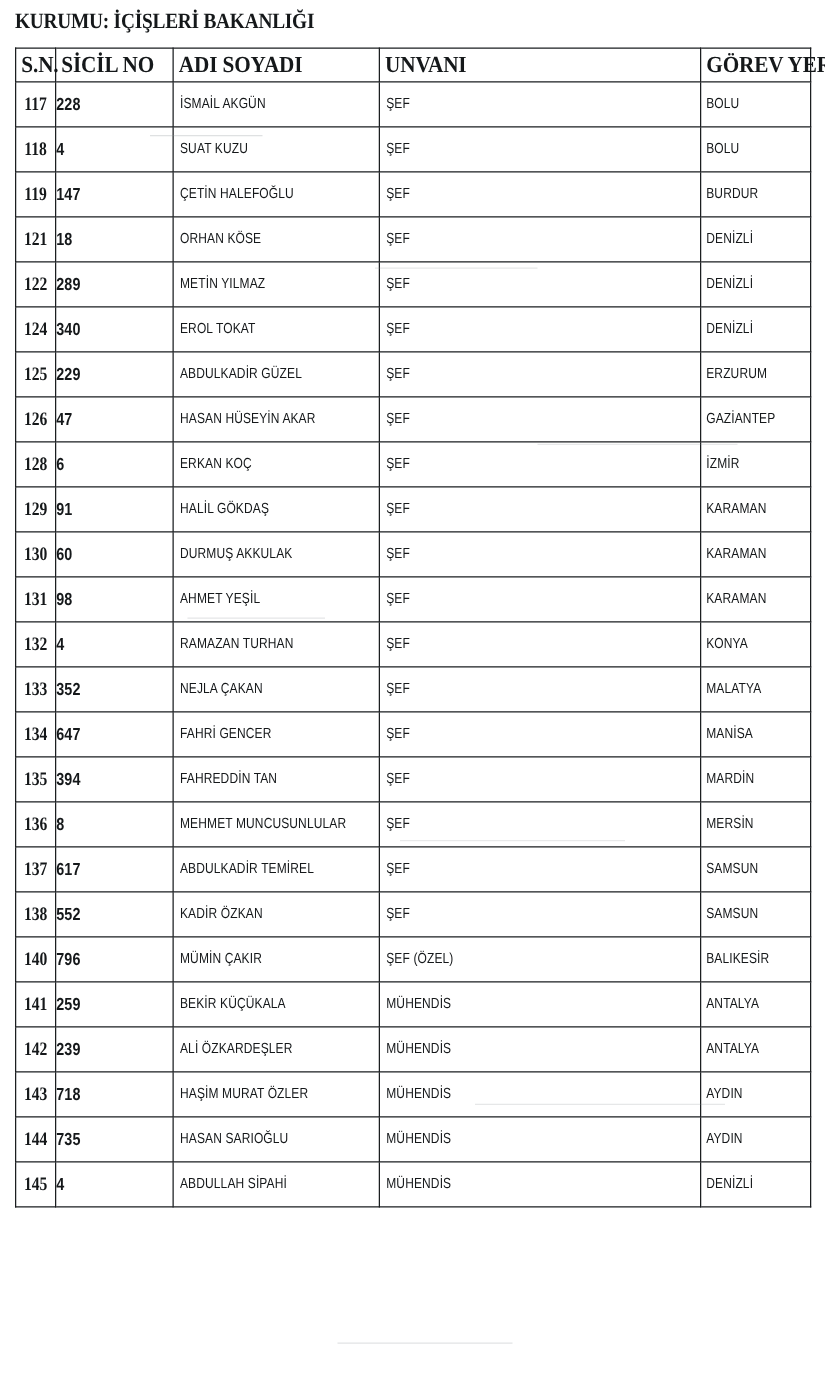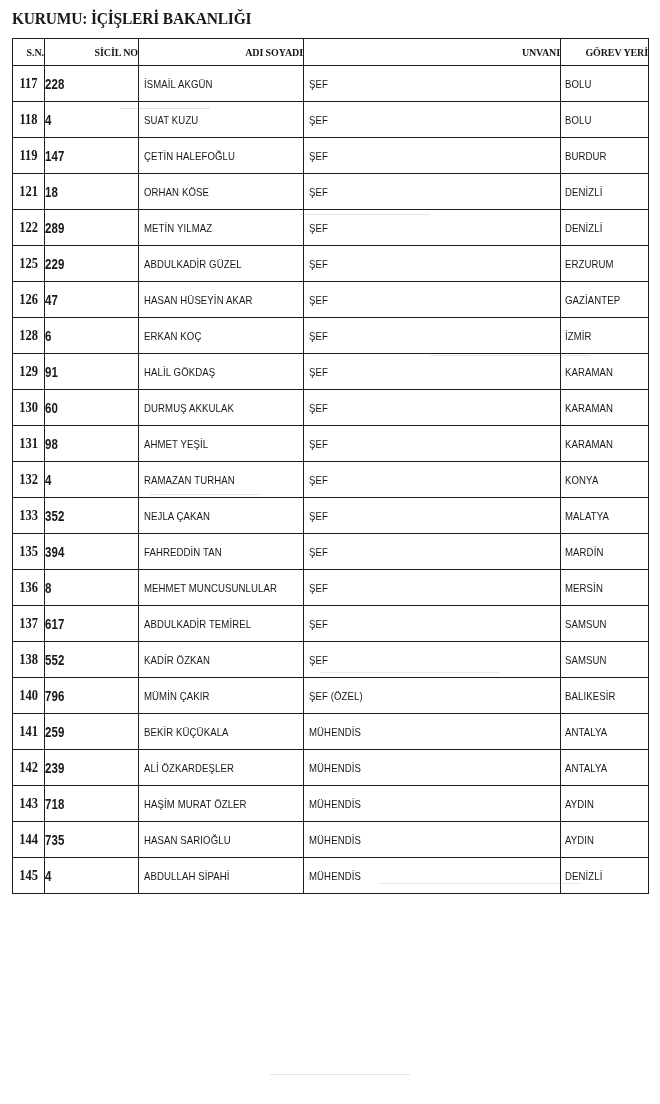--- a/index.html
+++ b/index.html
@@ -61,22 +61,22 @@
     padding: 0;
     vertical-align: middle;
     background: #fff;
   }
 
   
   #roster-table thead th {
     height: 26px;
     font-family: "Liberation Serif", "DejaVu Serif", serif;
     font-weight: bold;
-    font-size: 10px;
-    text-align: right;
+    font-size: 17px;
+    text-align: left;
     letter-spacing: -0.1px;
     white-space: nowrap;
   }
   #roster-table thead th > span {
     display: block;
     padding-left: 4px;
     transform: scaleY(1.08);
     transform-origin: left center;
   }
 
@@ -241,20 +241,37 @@
           </td>
           <td class="cell-unvan">
             <span>ŞEF</span>
           </td>
           <td class="cell-gorev">
             <span>DENİZLİ</span>
           </td>
         </tr>
         <tr>
           <td class="cell-sn">
+            <span>124</span>
+          </td>
+          <td class="cell-sicil">
+            <span>340</span>
+          </td>
+          <td class="cell-ad">
+            <span>EROL TOKAT</span>
+          </td>
+          <td class="cell-unvan">
+            <span>ŞEF</span>
+          </td>
+          <td class="cell-gorev">
+            <span>DENİZLİ</span>
+          </td>
+        </tr>
+        <tr>
+          <td class="cell-sn">
             <span>125</span>
           </td>
           <td class="cell-sicil">
             <span>229</span>
           </td>
           <td class="cell-ad">
             <span>ABDULKADİR GÜZEL</span>
           </td>
           <td class="cell-unvan">
             <span>ŞEF</span>
@@ -373,20 +390,37 @@
             <span>352</span>
           </td>
           <td class="cell-ad">
             <span>NEJLA ÇAKAN</span>
           </td>
           <td class="cell-unvan">
             <span>ŞEF</span>
           </td>
           <td class="cell-gorev">
             <span>MALATYA</span>
+          </td>
+        </tr>
+        <tr>
+          <td class="cell-sn">
+            <span>134</span>
+          </td>
+          <td class="cell-sicil">
+            <span>647</span>
+          </td>
+          <td class="cell-ad">
+            <span>FAHRİ  GENCER</span>
+          </td>
+          <td class="cell-unvan">
+            <span>ŞEF</span>
+          </td>
+          <td class="cell-gorev">
+            <span>MANİSA</span>
           </td>
         </tr>
         <tr>
           <td class="cell-sn">
             <span>135</span>
           </td>
           <td class="cell-sicil">
             <span>394</span>
           </td>
           <td class="cell-ad">

